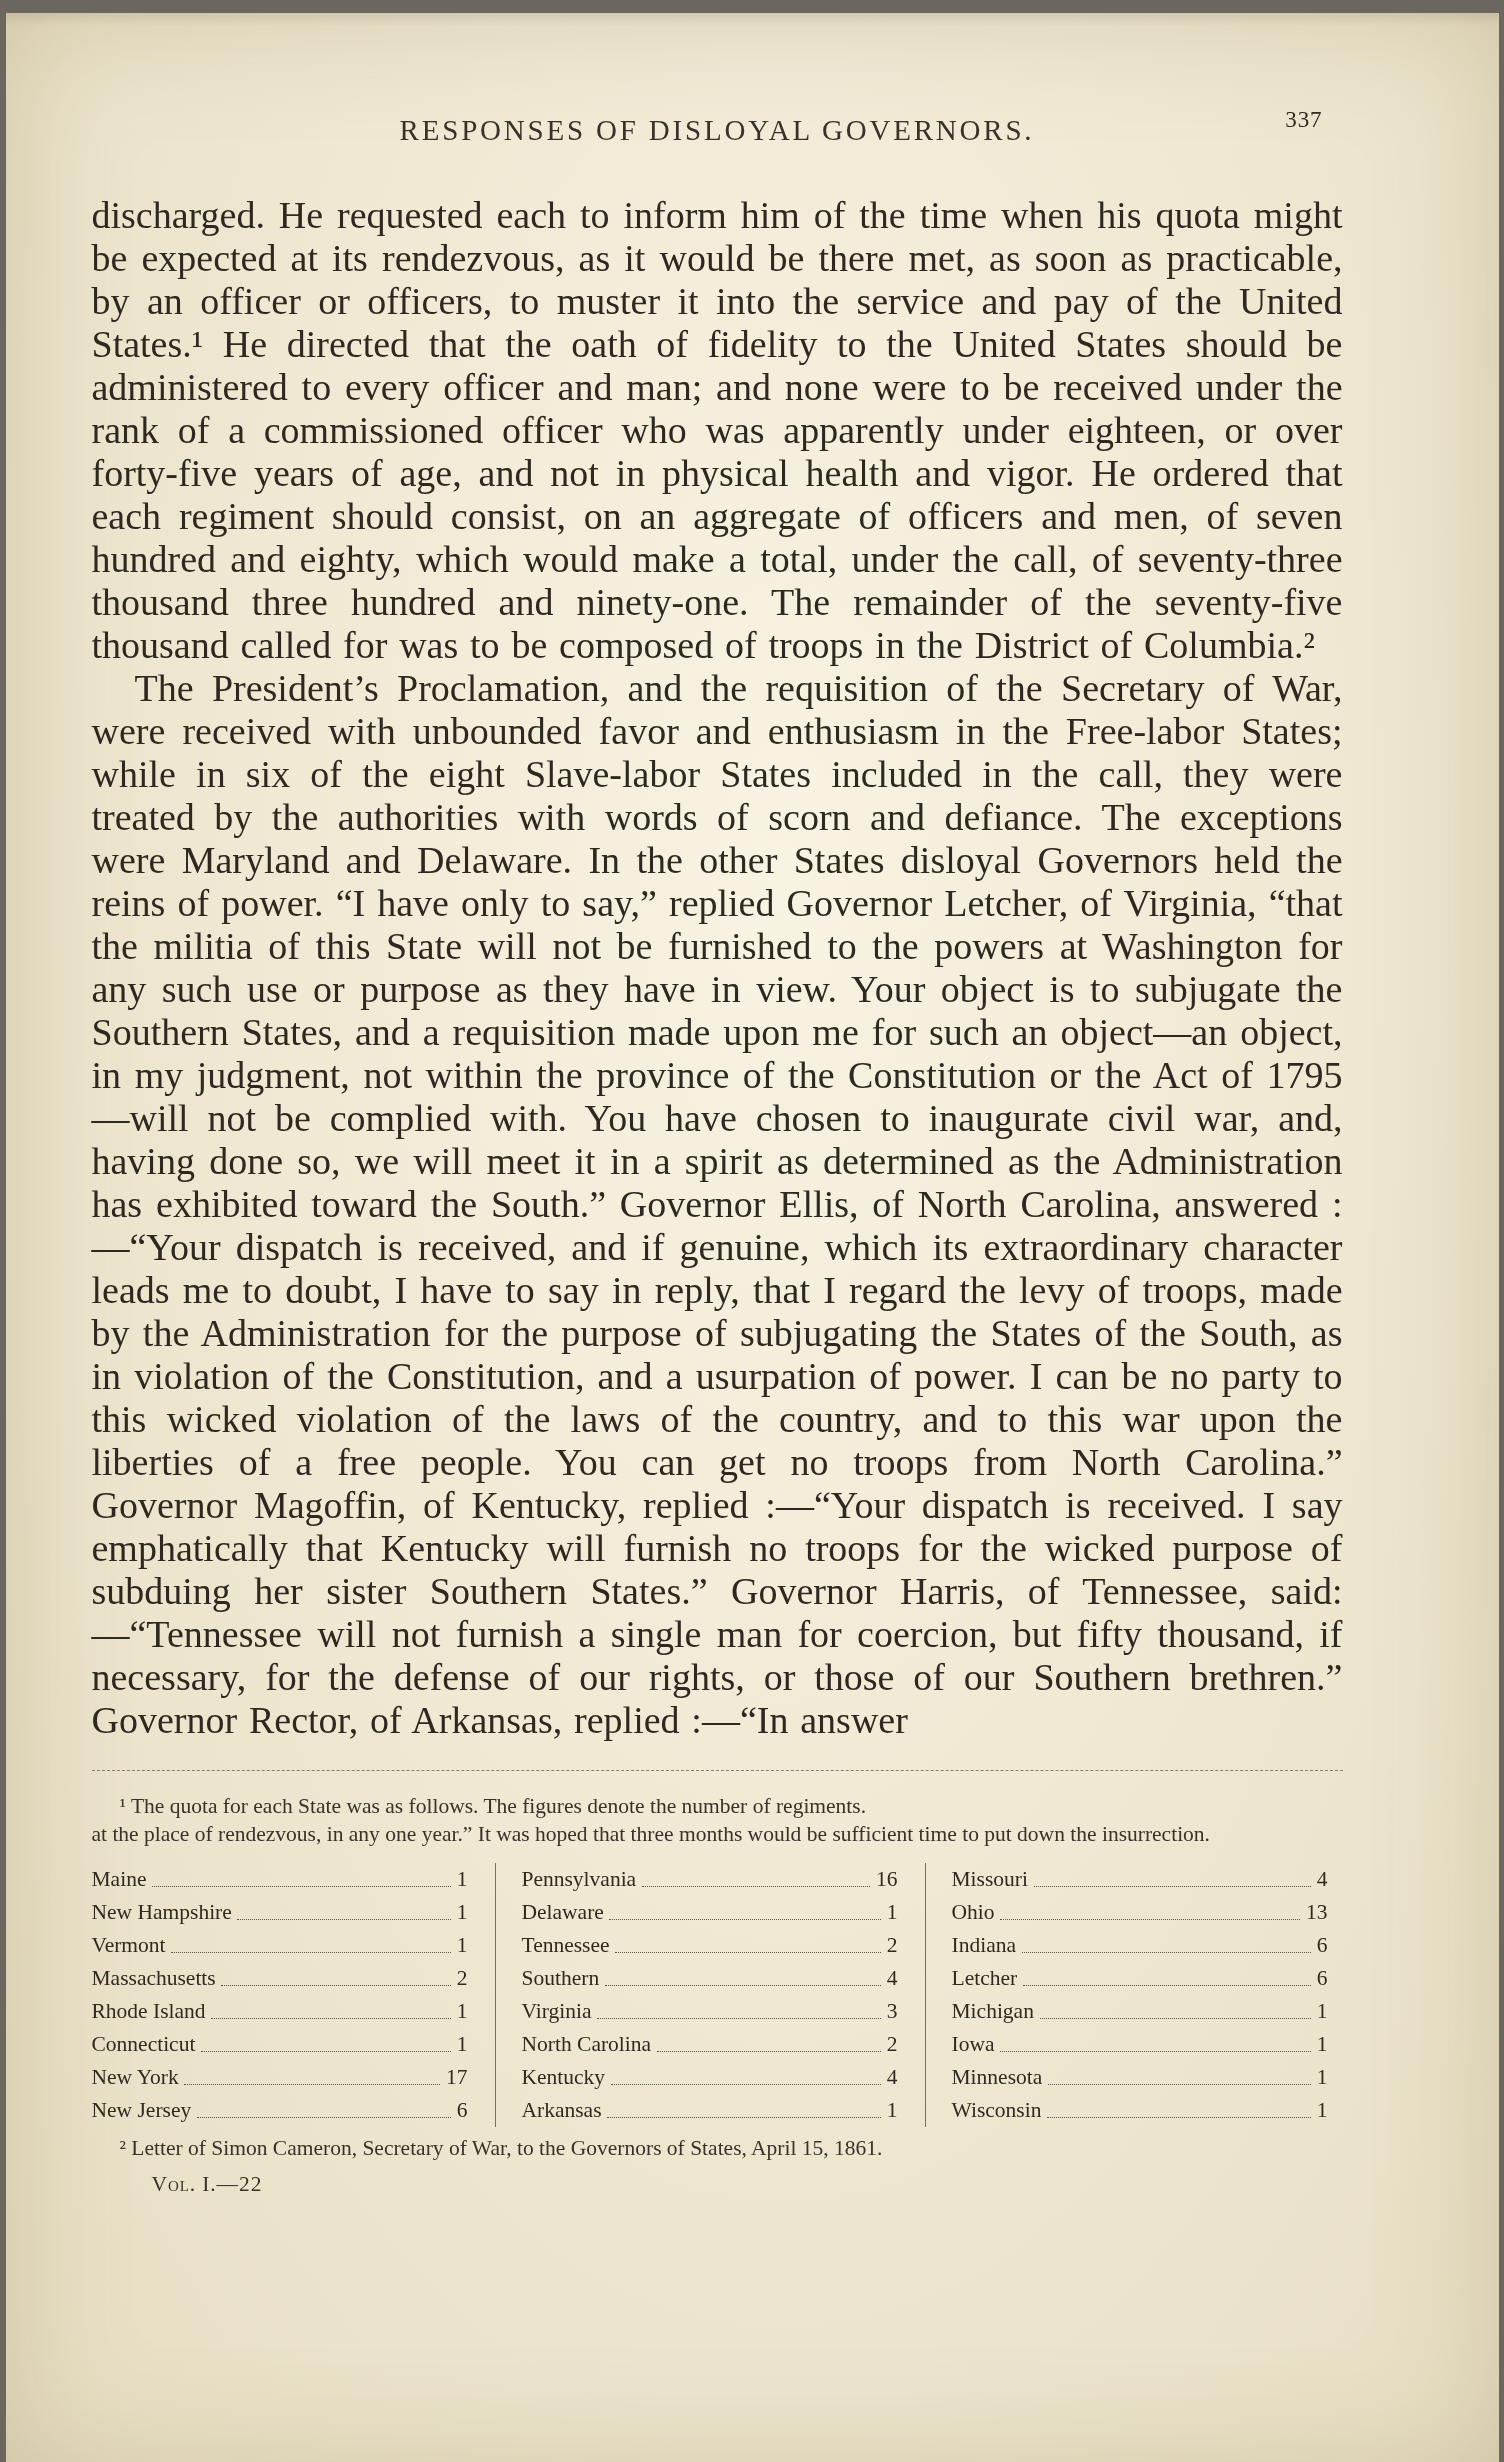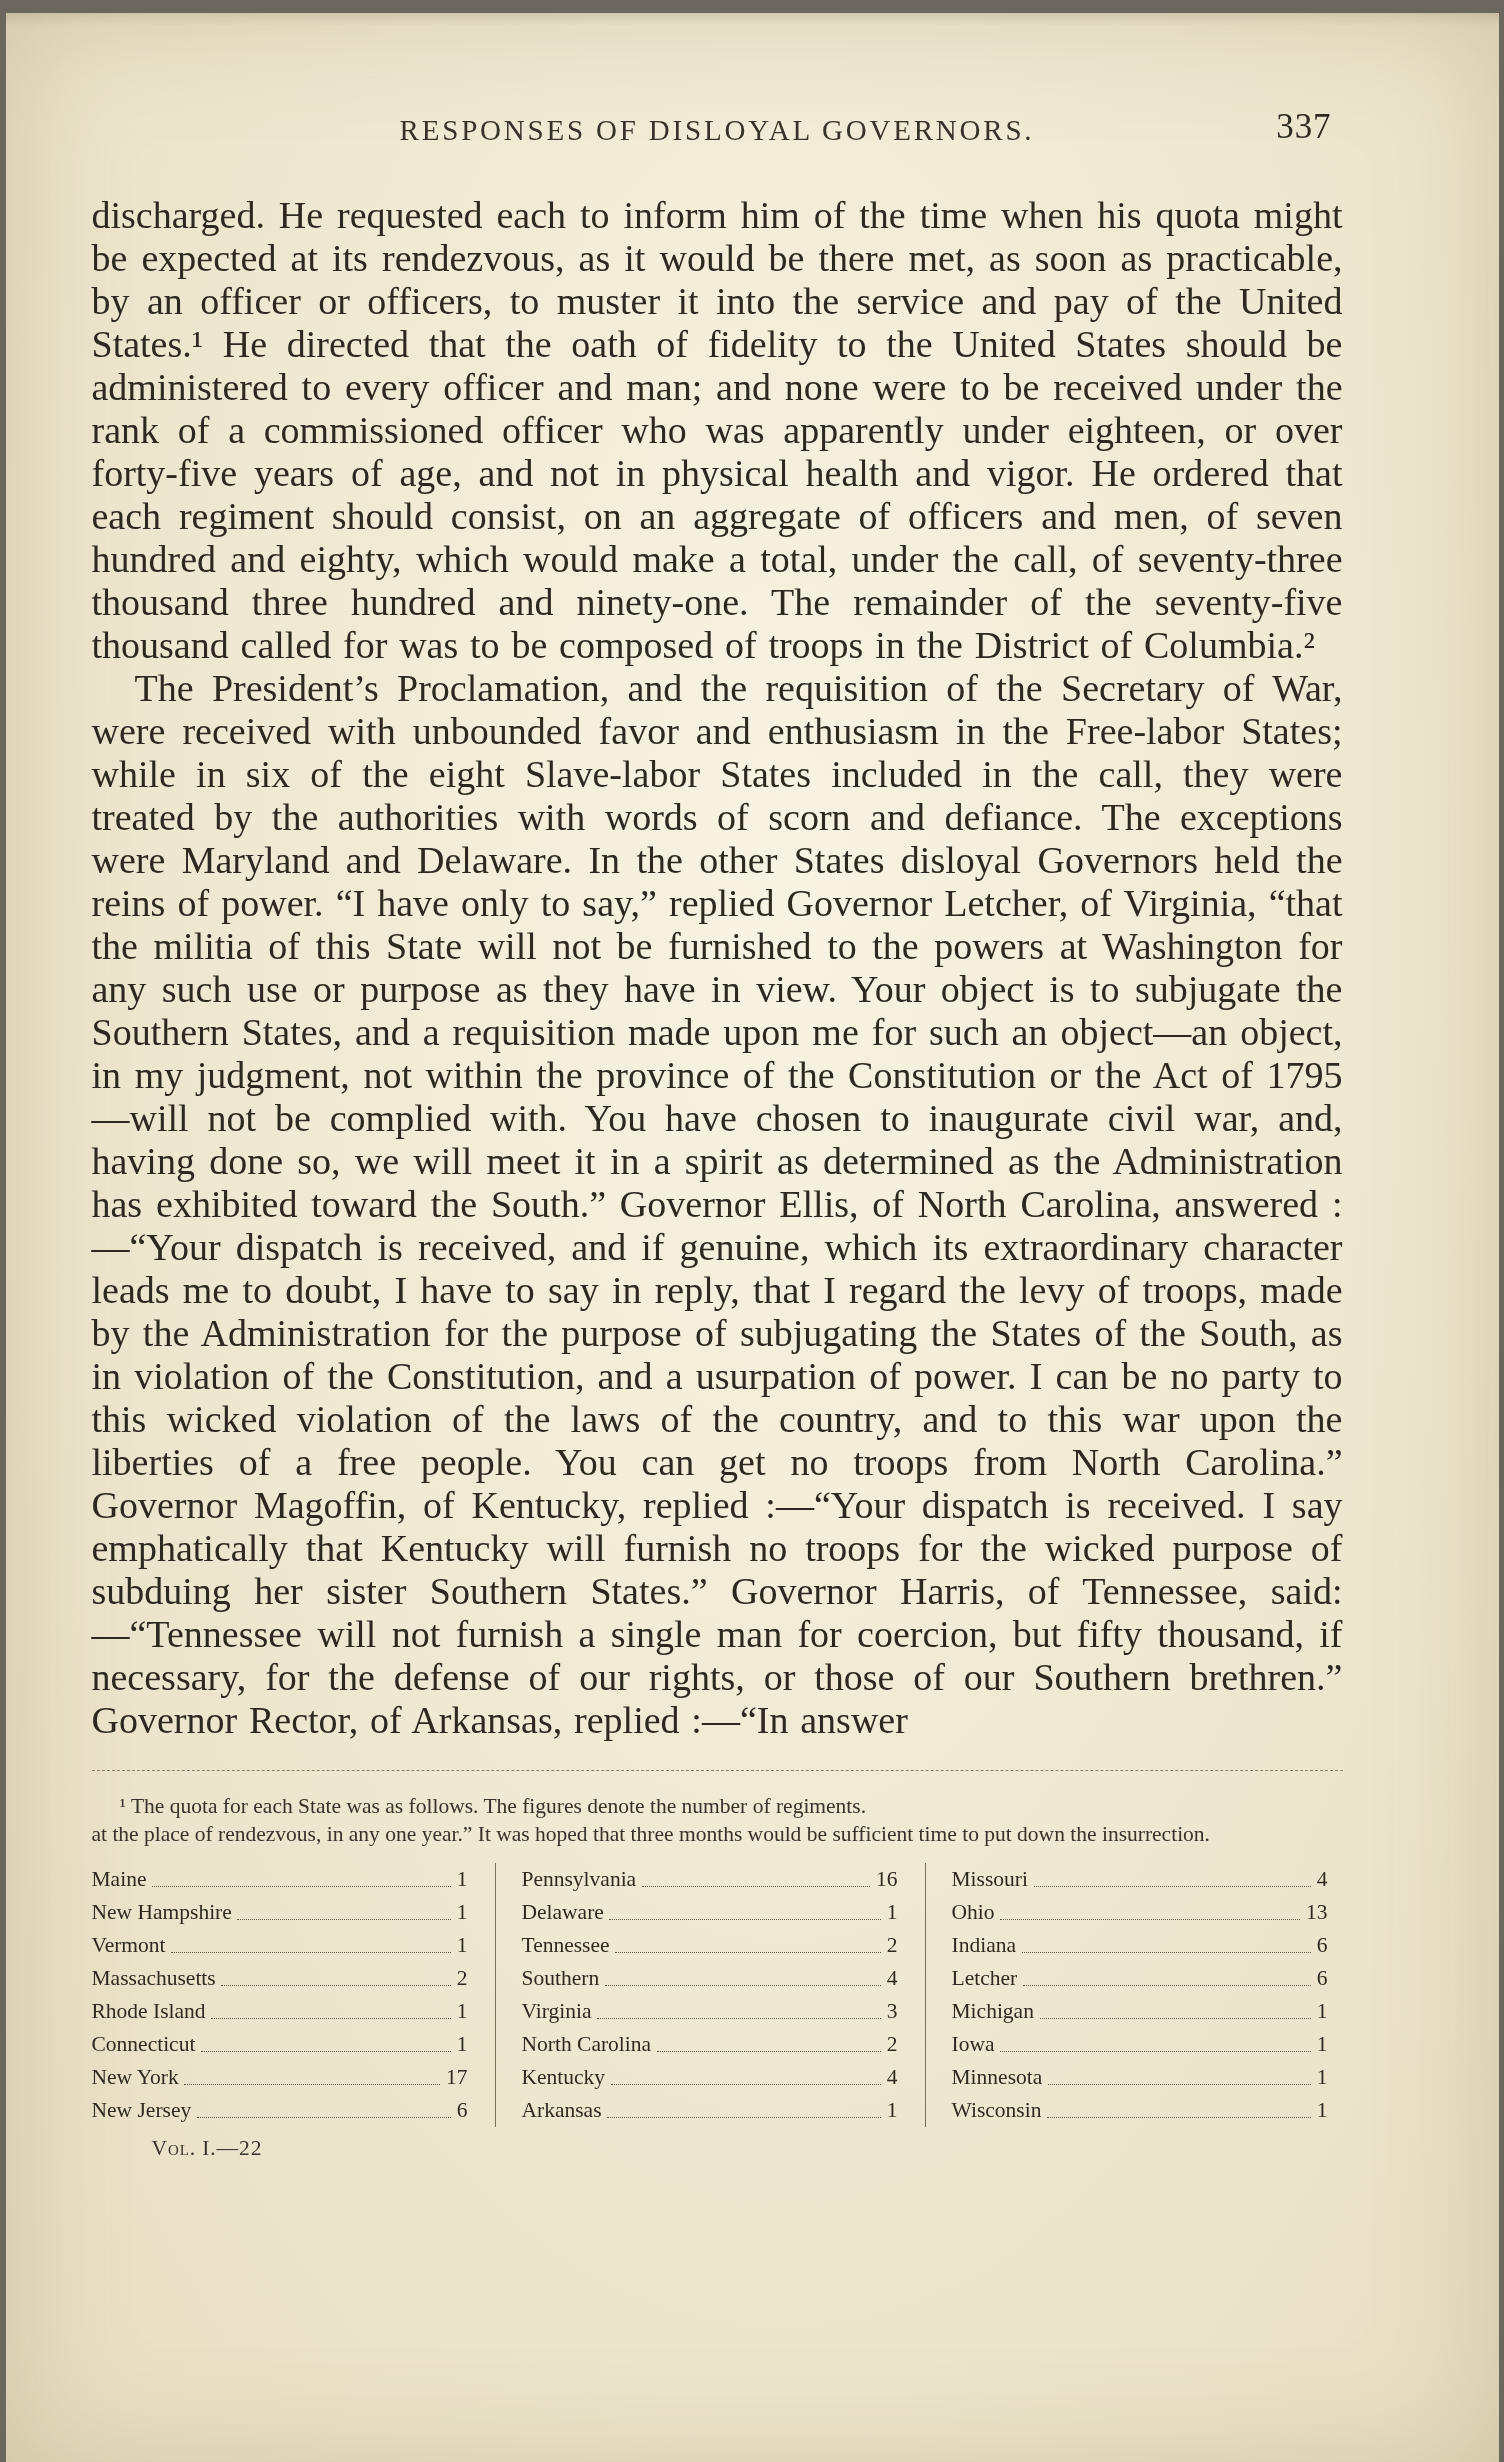--- a/index.html
+++ b/index.html
@@ -21,22 +21,22 @@
     background:linear-gradient(to bottom, rgba(60,50,30,0.10), rgba(60,50,30,0));
   }
   .content { position:absolute; left:86px; top:97px; width:1251px; }
 
   .header { position:relative; height:43px; margin-bottom:41px; }
   .title {
     text-align:center; font-size:29px; letter-spacing:2.8px;
     color:#38332a; padding-top:3.7px;
   }
   .pagenum {
-    position:absolute; right:11px; top:-2.8px;
-    font-size:35px; letter-spacing:0.9px; color:#2e2a20;
+    position:absolute; right:20px; top:-2.8px;
+    font-size:23px; letter-spacing:0.9px; color:#2e2a20;
   }
 
   .bodytext { font-size:38px; line-height:43px; text-align:justify; word-spacing:2.3px; color:#2d2920; }
   .para2 { text-indent:43px; }
 
   .footrule {
     margin:28px 0 20.6px;
     border-top:1.9px dashed #8a8068;
     width:100%;
     height:0;
@@ -202,18 +202,19 @@
             </div>
           <div class="qrow">
               <span class="qs">Wisconsin</span>
               <span class="ql"></span>
               <span class="qn">1</span>
             </div>
         </div>
 
       </div>
 
+      <p class="fn note2">² Letter of Simon Cameron, Secretary of War, to the Governors of States, April 15, 1861.</p>
       <p class="fn vol">Vol. I.—22</p>
     </div>
 
   </div>
 </div>
 
 
 </body></html>

